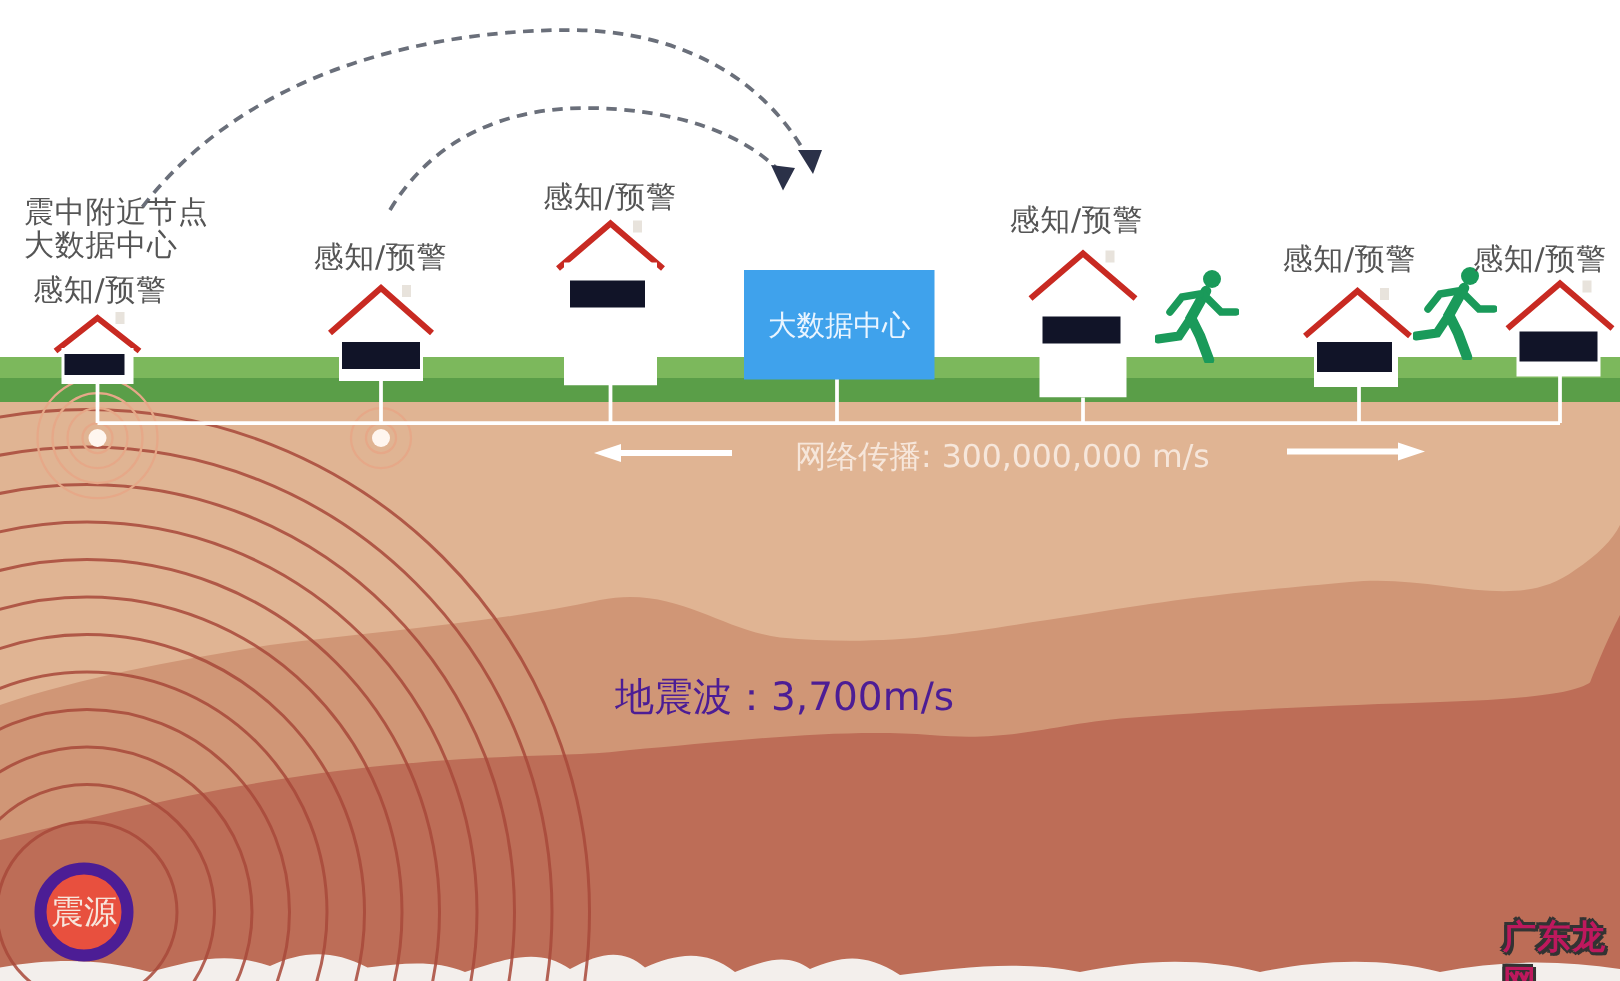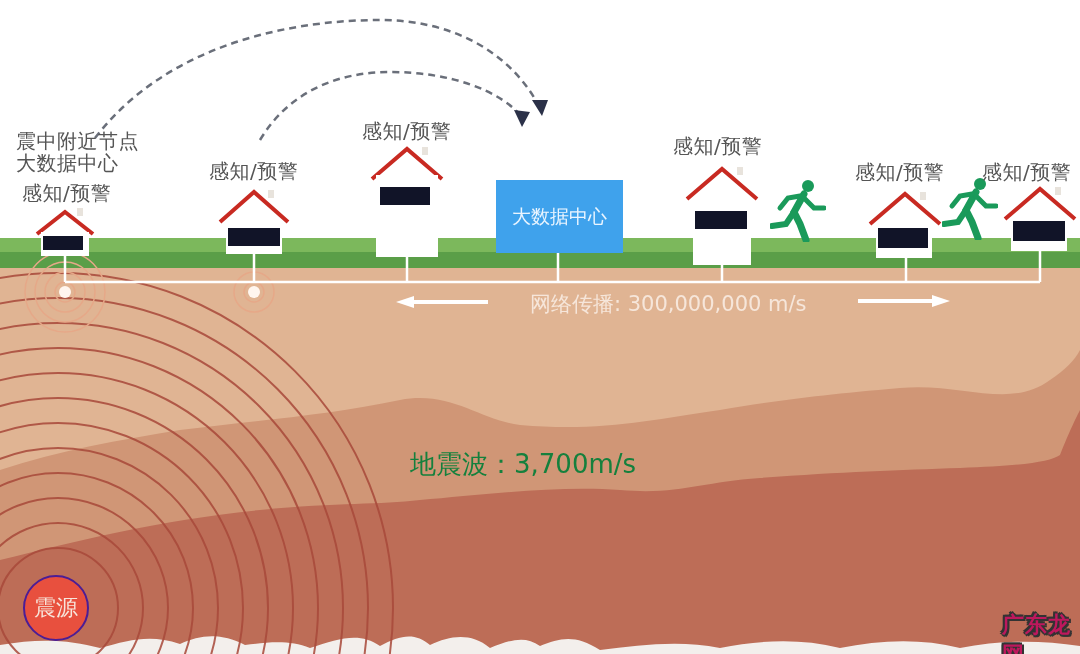--- a/index.html
+++ b/index.html
@@ -3,22 +3,22 @@
 <meta charset="utf-8">
 <style>
   html, body { margin: 0; padding: 0; }
   body { width: 1080px; height: 654px; overflow: hidden; background: #ffffff; font-family: "DejaVu Sans", sans-serif; }
   #stage { position: relative; width: 1080px; height: 654px; overflow: hidden; background: #ffffff; }
   svg.bg { position: absolute; left: 0; top: 0; }
   .lbl { position: absolute; color: #555555; font-size: 20px; line-height: 22px; white-space: nowrap; letter-spacing: 0.5px; }
   .lbl.center { text-align: center; }
   .dc-box { position: absolute; left: 496px; top: 180px; width: 127px; height: 73px; background: #3fa2ec; color: #eaf5ff; font-size: 19px; display: flex; align-items: center; justify-content: center; }
   .net-text { position: absolute; left: 530px; top: 290px; color: #f6e6da; font-size: 21px; white-space: nowrap; }
-  .wave-text { position: absolute; left: 410px; top: 447px; color: #15803d; font-size: 26px; white-space: nowrap; }
-  .source { position: absolute; left: 23px; top: 575px; width: 66px; height: 66px; border-radius: 50%; background: #e8503e; border: 2px solid #4c1d95; color: #f7e6dc; font-size: 22px; display: flex; align-items: center; justify-content: center; box-sizing: border-box; }
+  .wave-text { position: absolute; left: 410px; top: 447px; color: #4c1d95; font-size: 26px; white-space: nowrap; }
+  .source { position: absolute; left: 23px; top: 575px; width: 66px; height: 66px; border-radius: 50%; background: #e8503e; border: 8px solid #4c1d95; color: #f7e6dc; font-size: 22px; display: flex; align-items: center; justify-content: center; box-sizing: border-box; }
   .watermark { position: absolute; left: 1002px; top: 610px; color: #be185d; font-size: 22px; font-weight: bold; text-shadow: -2px 0 #333, 2px 0 #333, 0 -2px #333, 0 2px #333, 2px 2px #333, -2px -2px #333; letter-spacing: 1px; }
   .house { position: absolute; }
   .runner { position: absolute; }
 </style>
 </head>
 <body>
 
 <div id="stage">
 
   <svg class="bg" width="1080" height="654" viewBox="0 0 1080 654">

